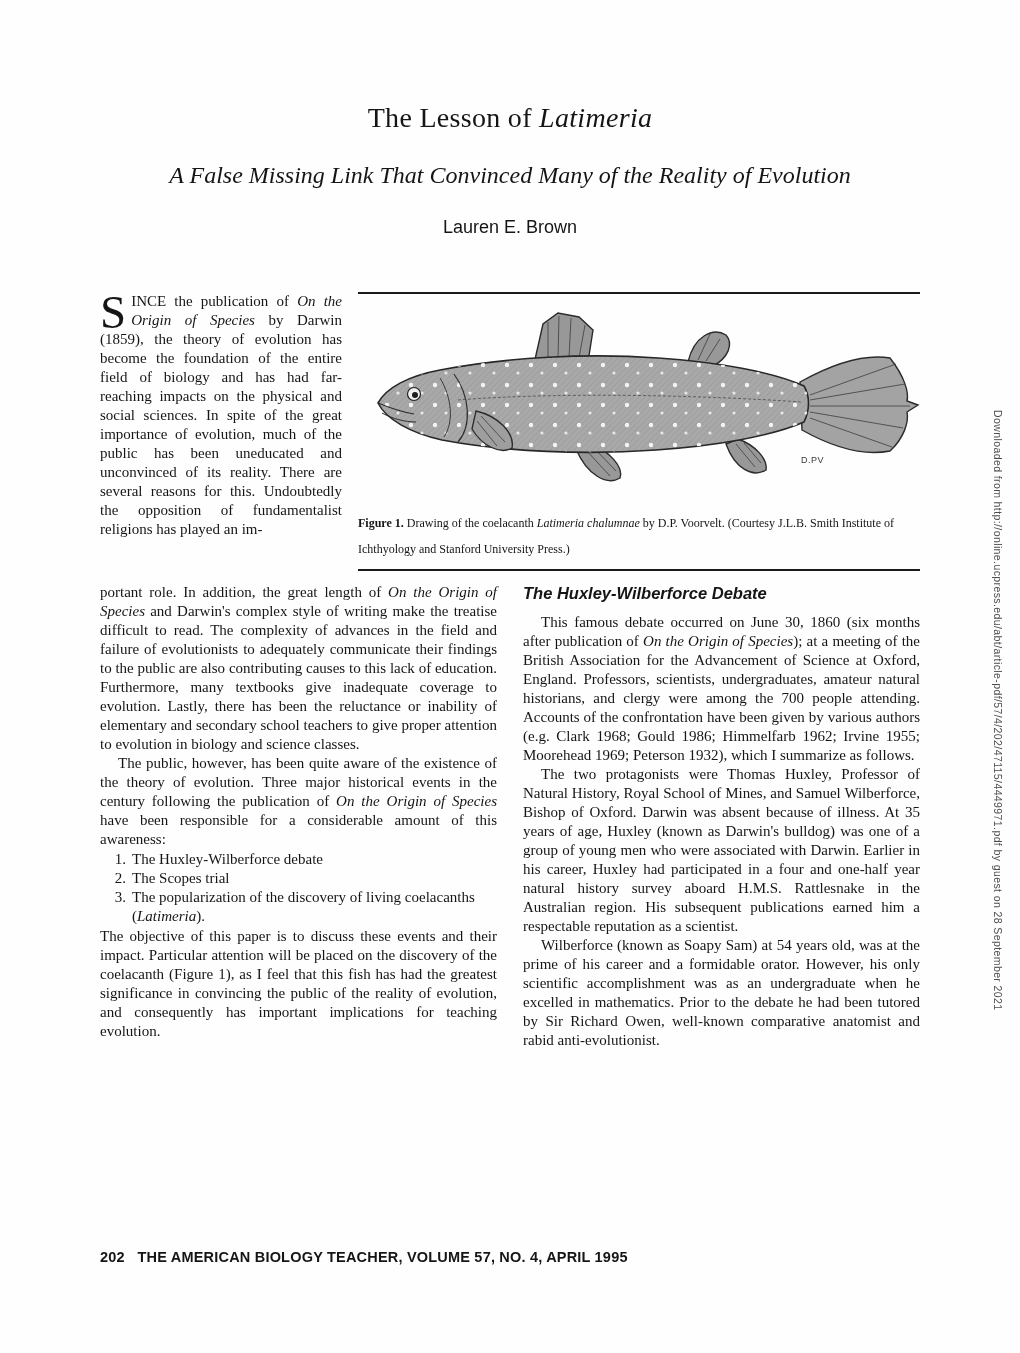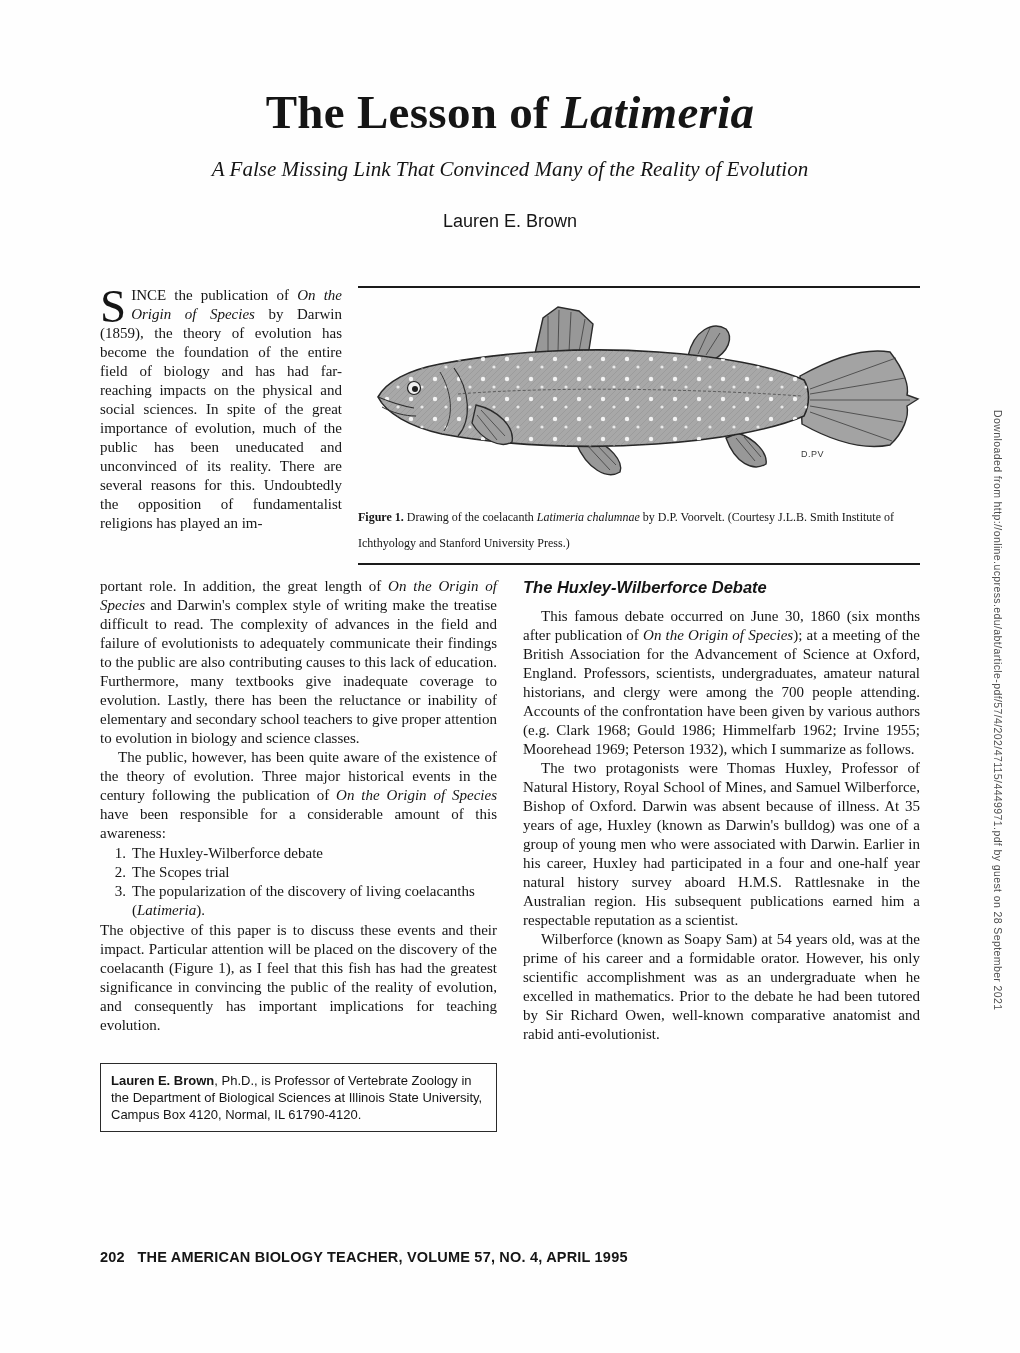--- a/index.html
+++ b/index.html
@@ -8,23 +8,23 @@
     position:relative;
     width:1020px; height:1353px;
     margin:0 auto;
     background:#fefefe;
     color:#151515;
     font-family:"Liberation Serif", serif;
     overflow:hidden;
   }
   
   .title-block { text-align:center; padding-top:92px; }
-  .title { font-size:47px; line-height:40px; font-weight:bold; letter-spacing:0.3px; }
+  .title { font-size:28px; line-height:40px; font-weight:normal; letter-spacing:0.3px;margin-top:6px; }
   .title .ital { font-style:italic; }
-  .subtitle { margin-top:24px; font-size:21px; line-height:26px; font-style:italic; font-weight:normal; }
+  .subtitle { margin-top:24px; font-size:24px; line-height:26px; font-style:italic; font-weight:normal; }
   .author { margin-top:28px; font-family:"Liberation Sans", sans-serif; font-size:18px; line-height:22px; }
   
   .main { margin:54px 100px 0 100px; }
   .top-section { display:flex; gap:16px; align-items:flex-start; }
   .col-narrow { width:242px; flex:none; }
   .figure-block { flex:1; min-width:0; }
   .rule { border-top:2px solid #1a1a1a; }
   .rule.bottom-rule { margin-top:7px; }
   .fish-art { position:relative; height:208px; margin-top:5px; }
   .fish-art svg { width:100%; height:100%; display:block; }
@@ -177,21 +177,20 @@
           <div class="event-item">
             <span class="num">2.</span>
             <span class="txt"><span>The Scopes trial</span></span>
           </div>
           <div class="event-item">
             <span class="num">3.</span>
             <span class="txt"><span>The popularization of the discovery of living coelacanths (</span><span style="font-style: italic;">Latimeria</span><span>).</span></span>
           </div>
         </div>
         <p class="body-text"><span>The objective of this paper is to discuss these events and their impact. Particular attention will be placed on the discovery of the coelacanth (Figure 1), as I feel that this fish has had the greatest significance in convincing the public of the reality of evolution, and consequently has important implications for teaching evolution.</span></p>
-        <div class="author-note"><span style="font-weight: bold;">Lauren E. Brown</span><span>, Ph.D., is Professor of Vertebrate Zoology in the Department of Biological Sciences at Illinois State University, Campus Box 4120, Normal, IL 61790-4120.</span></div>
       </div>
 
       <div class="col right">
         <h3 class="section-heading">The Huxley-Wilberforce Debate</h3>
         <p class="body-text indent"><span>This famous debate occurred on June 30, 1860 (six months after publication of </span><span style="font-style: italic;">On the Origin of Species</span><span>); at a meeting of the British Association for the Advancement of Science at Oxford, England. Professors, scientists, undergraduates, amateur natural historians, and clergy were among the 700 people attending. Accounts of the confrontation have been given by various authors (e.g. Clark 1968; Gould 1986; Himmelfarb 1962; Irvine 1955; Moorehead 1969; Peterson 1932), which I summarize as follows.</span></p>
         <p class="body-text indent"><span>The two protagonists were Thomas Huxley, Professor of Natural History, Royal School of Mines, and Samuel Wilberforce, Bishop of Oxford. Darwin was absent because of illness. At 35 years of age, Huxley (known as Darwin's bulldog) was one of a group of young men who were associated with Darwin. Earlier in his career, Huxley had participated in a four and one-half year natural history survey aboard H.M.S. Rattlesnake in the Australian region. His subsequent publications earned him a respectable reputation as a scientist.</span></p>
         <p class="body-text indent"><span>Wilberforce (known as Soapy Sam) at 54 years old, was at the prime of his career and a formidable orator. However, his only scientific accomplishment was as an undergraduate when he excelled in mathematics. Prior to the debate he had been tutored by Sir Richard Owen, well-known comparative anatomist and rabid anti-evolutionist.</span></p>
       </div>
     </div>
 

